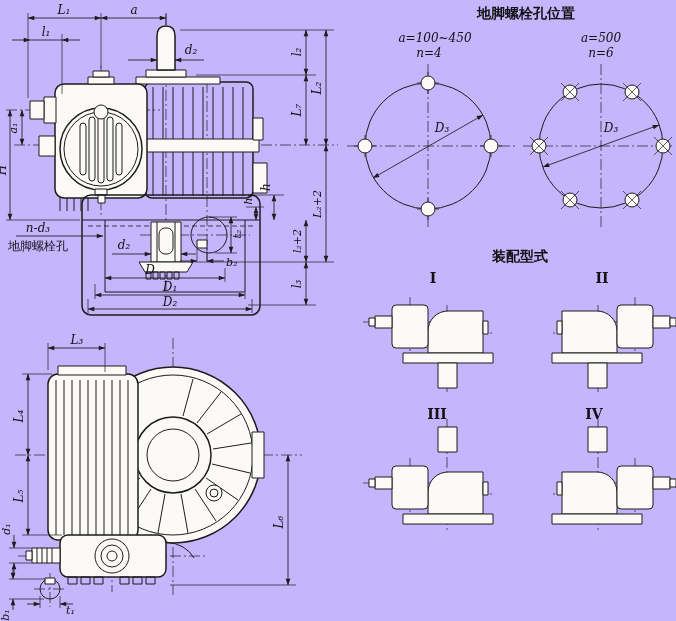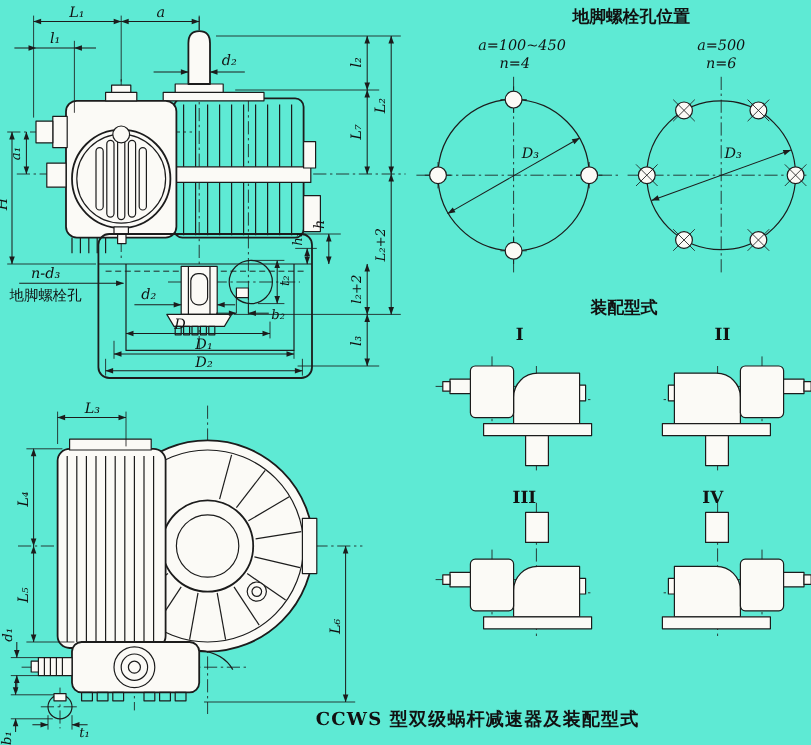--- a/index.html
+++ b/index.html
@@ -1,16 +1,16 @@
 <!DOCTYPE html>
 <html><head>
 <meta charset="utf-8">
 <style>
   html,body{margin:0;padding:0;background:#e8e8e4;}
-  .stage{position:relative;width:676px;height:621px;background:#5eead4;overflow:hidden;
+  .stage{position:relative;width:676px;height:621px;background:#c4b5fd;overflow:hidden;
          font-family:"DejaVu Sans",sans-serif;}
   svg{position:absolute;display:block;}
   .ol{fill:none;stroke:#1c1c1c;stroke-width:1.5;stroke-linejoin:round;stroke-linecap:round;}
   .o1{fill:none;stroke:#1c1c1c;stroke-width:1;stroke-linejoin:round;}
   .wh{fill:#fbfaf6;}
   .cl{fill:none;stroke:#1c1c1c;stroke-width:.7;stroke-dasharray:11 3 2 3;}
   .dsh{fill:none;stroke:#1c1c1c;stroke-width:.8;stroke-dasharray:5 3;}
   .dim{fill:none;stroke:#1c1c1c;stroke-width:.85;}
   .ext{fill:none;stroke:#1c1c1c;stroke-width:.7;}
   .lab{font:italic 12px "DejaVu Serif","DejaVu Sans",serif;fill:#111;}
@@ -420,15 +420,14 @@
         <use href="#asmD" transform="translate(325,56) scale(-1,1)"></use>
       </g>
   <g>
         <use href="#asmU" transform="translate(30,192)"></use>
       </g>
   <g>
         <use href="#asmU" transform="translate(325,192) scale(-1,1)"></use>
       </g>
 </svg>
 
-<div class="caption">CCWS 型双级蜗杆减速器及装配型式</div>
 
 </div>
 
 </body></html>

